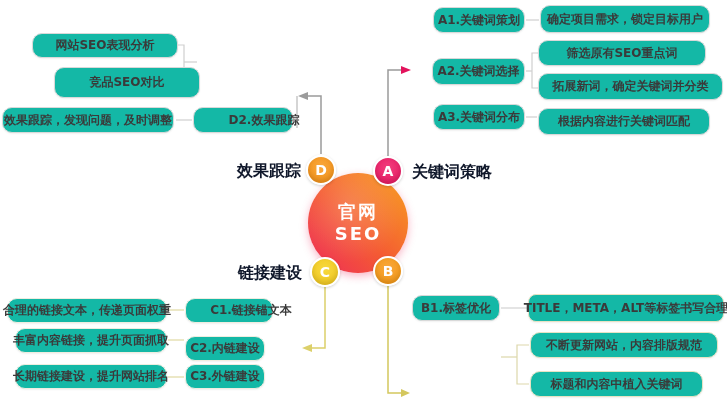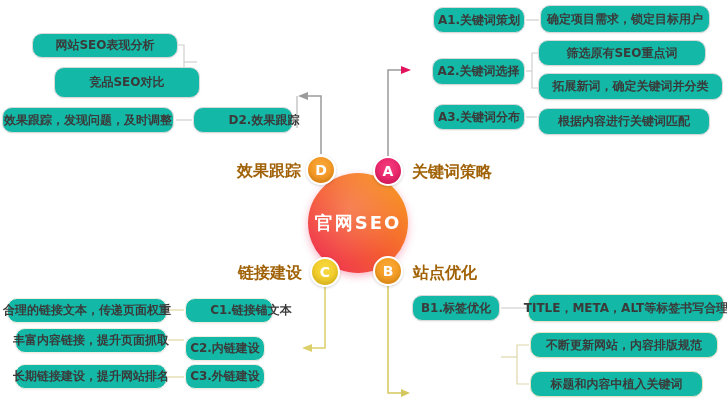--- a/index.html
+++ b/index.html
@@ -11,39 +11,39 @@
   .box{
     position:absolute;display:flex;align-items:center;justify-content:center;
     background:#14b8a6;border:1.5px solid #d9d9d9;border-radius:10px;
     font-size:12px;font-weight:bold;color:#3a3a3a;white-space:nowrap;
     box-shadow:0 1px 2px rgba(0,0,0,0.06);padding:0 4px;box-sizing:border-box;
   }
   .box.tint{border-color:#e7e3c4;}
   .box.faint{border-color:#efede0;}
   .box.small{font-size:12px;border-radius:8px;}
   .cat{
-    position:absolute;font-size:16px;font-weight:bold;color:#a16207;
+    position:absolute;font-size:16px;font-weight:bold;color:#0f172a;
     white-space:nowrap;
   }
   .satellite{
     position:absolute;width:30px;height:30px;border-radius:50%;
     display:flex;align-items:center;justify-content:center;
     color:#fff;font-size:14px;font-weight:bold;
     border:2px solid #fff;box-sizing:border-box;
     box-shadow:0 1px 3px rgba(0,0,0,0.18), inset 0 -3px 5px rgba(0,0,0,0.12);
   }
   .sat-a{left:373px;top:156px;background:radial-gradient(circle at 50% 38%,#f23f7e,#e3125c);}
   .sat-b{left:373px;top:256px;background:radial-gradient(circle at 50% 38%,#f9a83c,#f0930f);}
   .sat-c{left:310px;top:257px;background:radial-gradient(circle at 50% 38%,#f7d93f,#eec31a);}
   .sat-d{left:306px;top:155px;background:radial-gradient(circle at 50% 38%,#f9a83c,#f08c12);}
   #center-node{
     position:absolute;left:308px;top:173px;width:100px;height:100px;border-radius:50%;
     background:radial-gradient(circle at 42% 36%,rgba(255,255,255,0.18),rgba(255,255,255,0) 62%),
                linear-gradient(225deg,#f8a01f 0%,#f45a33 55%,#ee2a5b 100%);
-    display:flex;flex-direction:row;align-items:center;justify-content:center;
+    display:flex;flex-direction:column;align-items:center;justify-content:center;
     color:#fff;font-weight:bold;font-size:18px;line-height:1.25;letter-spacing:2px;
     box-shadow:0 3px 8px rgba(238,42,91,0.35);
   }
 </style>
 </head>
 <body>
 
 <div id="stage">
 
   <svg id="wires" viewBox="0 0 727 400" xmlns="http://www.w3.org/2000/svg">
@@ -93,21 +93,20 @@
   <div class="satellite sat-c">
       <span>C</span>
     </div>
   <div class="satellite sat-b">
       <span>B</span>
     </div>
 
   <div class="cat" style="left:235px;top:161px;width:66px;text-align:right;">效果跟踪</div>
   <div class="cat" style="left:412px;top:162px;">关键词策略</div>
   <div class="cat" style="left:238px;top:263px;width:66px;text-align:left;">链接建设</div>
-  <div class="cat" style="left:413px;top:263px;">站点优化</div>
 
   <div class="box" style="left:32px;top:33px;width:146px;height:25px;">网站SEO表现分析</div>
   <div class="box" style="left:32px;top:67px;width:146px;height:31px;margin-left:22px;">竞品SEO对比</div>
   <div class="box" style="left:2px;top:107px;width:172px;height:26px;">效果跟踪，发现问题，及时调整</div>
   <div class="box" style="left:193px;top:107px;width:100px;height:26px;padding-left:46px;">D2.效果跟踪</div>
 
   <div class="box" style="left:433px;top:7px;width:92px;height:26px;">A1.关键词策划</div>
   <div class="box" style="left:540px;top:5px;width:170px;height:28px;">确定项目需求，锁定目标用户</div>
   <div class="box" style="left:432px;top:58px;width:93px;height:27px;">A2.关键词选择</div>
   <div class="box" style="left:538px;top:40px;width:168px;height:26px;">筛选原有SEO重点词</div>

